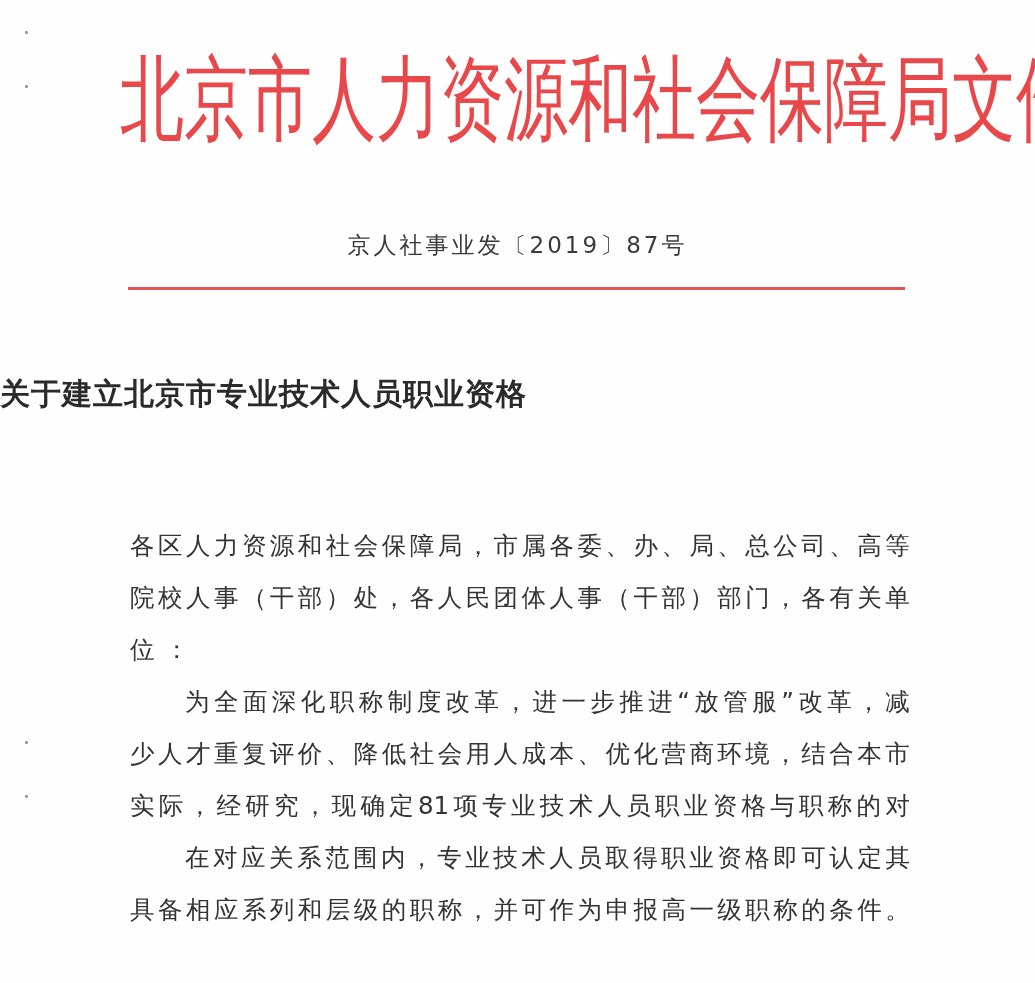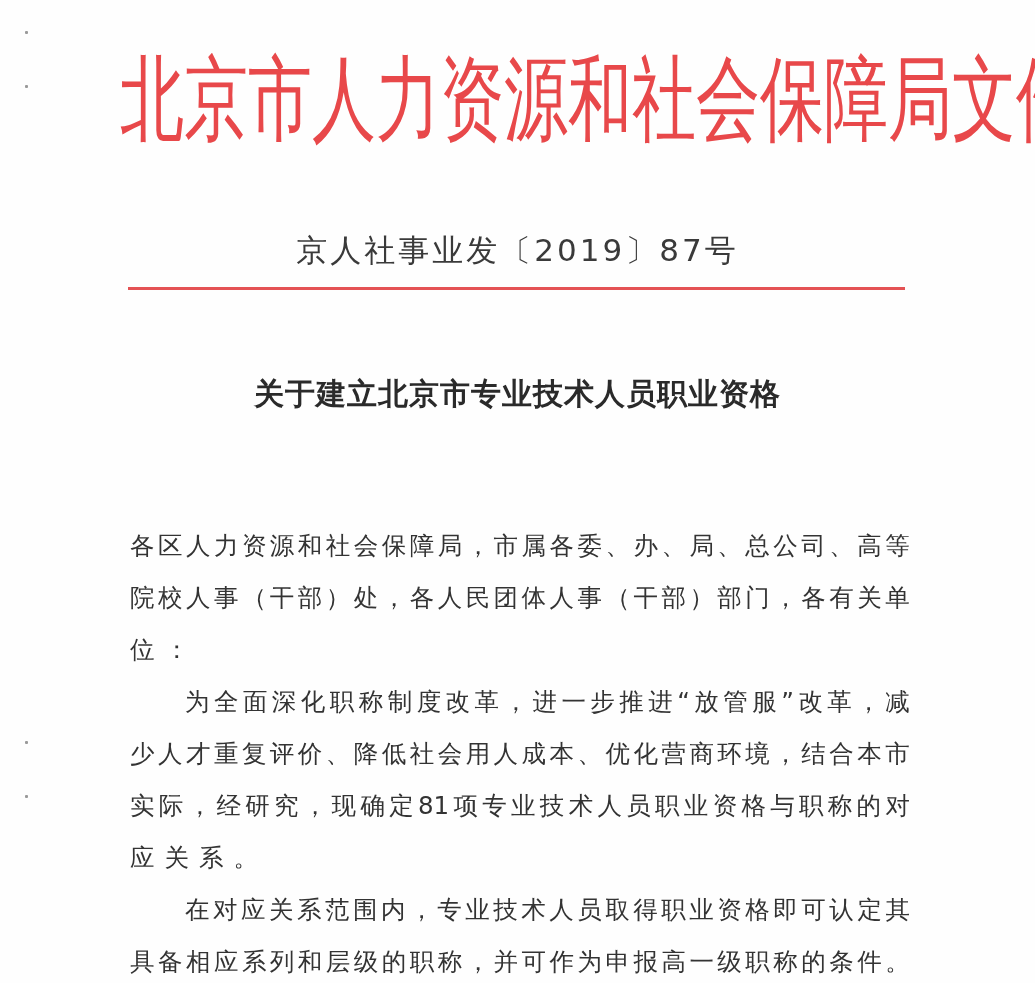--- a/index.html
+++ b/index.html
@@ -7,26 +7,26 @@
          font-family:"DejaVu Serif","Liberation Serif",serif; color:#2a2a2a; }
   .page { position:absolute; left:0; top:0; width:1035px; height:983px; background:#fefefe; }
 
   .masthead { position:absolute; left:120px; top:44px; width:795px; height:110px;
               display:flex; justify-content:space-between; align-items:center; }
   .masthead span { display:inline-block; font-family:"DejaVu Serif","Liberation Serif",serif;
               font-size:64px; line-height:110px; color:#e8484a; transform:scaleY(1.45);
               transform-origin:center; letter-spacing:0; font-weight:normal; }
 
   .docno { position:absolute; left:0; width:1035px; top:230px; text-align:center;
-           font-family:"DejaVu Sans","Liberation Sans",sans-serif; font-size:31px;
+           font-family:"DejaVu Sans","Liberation Sans",sans-serif; font-size:23px;
            letter-spacing:3px; color:#3a3a3a; }
 
   .rule { position:absolute; left:128px; top:287px; width:777px; height:3px; background:#e45254; }
 
-  .title { position:absolute; left:0; width:1035px; top:370px; text-align:center;
+  .title { position:absolute; left:0; width:1035px; top:370px; 
            font-family:"DejaVu Serif","Liberation Serif",serif; font-weight:bold;
            font-size:30px; line-height:48px; color:#2a2a2a; letter-spacing:1px; }
   .title div { display:block; }
 
   .body { position:absolute; left:130px; top:520px; width:780px;
           font-family:"DejaVu Sans","Liberation Sans",sans-serif; font-size:24.5px;
           color:#333; }
   .line { height:52px; line-height:52px; white-space:nowrap; display:flex; justify-content:space-between; }
   .line.left { justify-content:flex-start; }
   .line.indent { padding-left:55px; }
@@ -211,21 +211,20 @@
         <span>职</span>
         <span>业</span>
         <span>资</span>
         <span>格</span>
         <span>与</span>
         <span>职</span>
         <span>称</span>
         <span>的</span>
         <span>对</span>
       </div>
-    <div class="line left" style="letter-spacing: 10px;">应关系。</div>
     <div class="line indent">
         <span>在</span>
         <span>对</span>
         <span>应</span>
         <span>关</span>
         <span>系</span>
         <span>范</span>
         <span>围</span>
         <span>内</span>
         <span>，</span>

